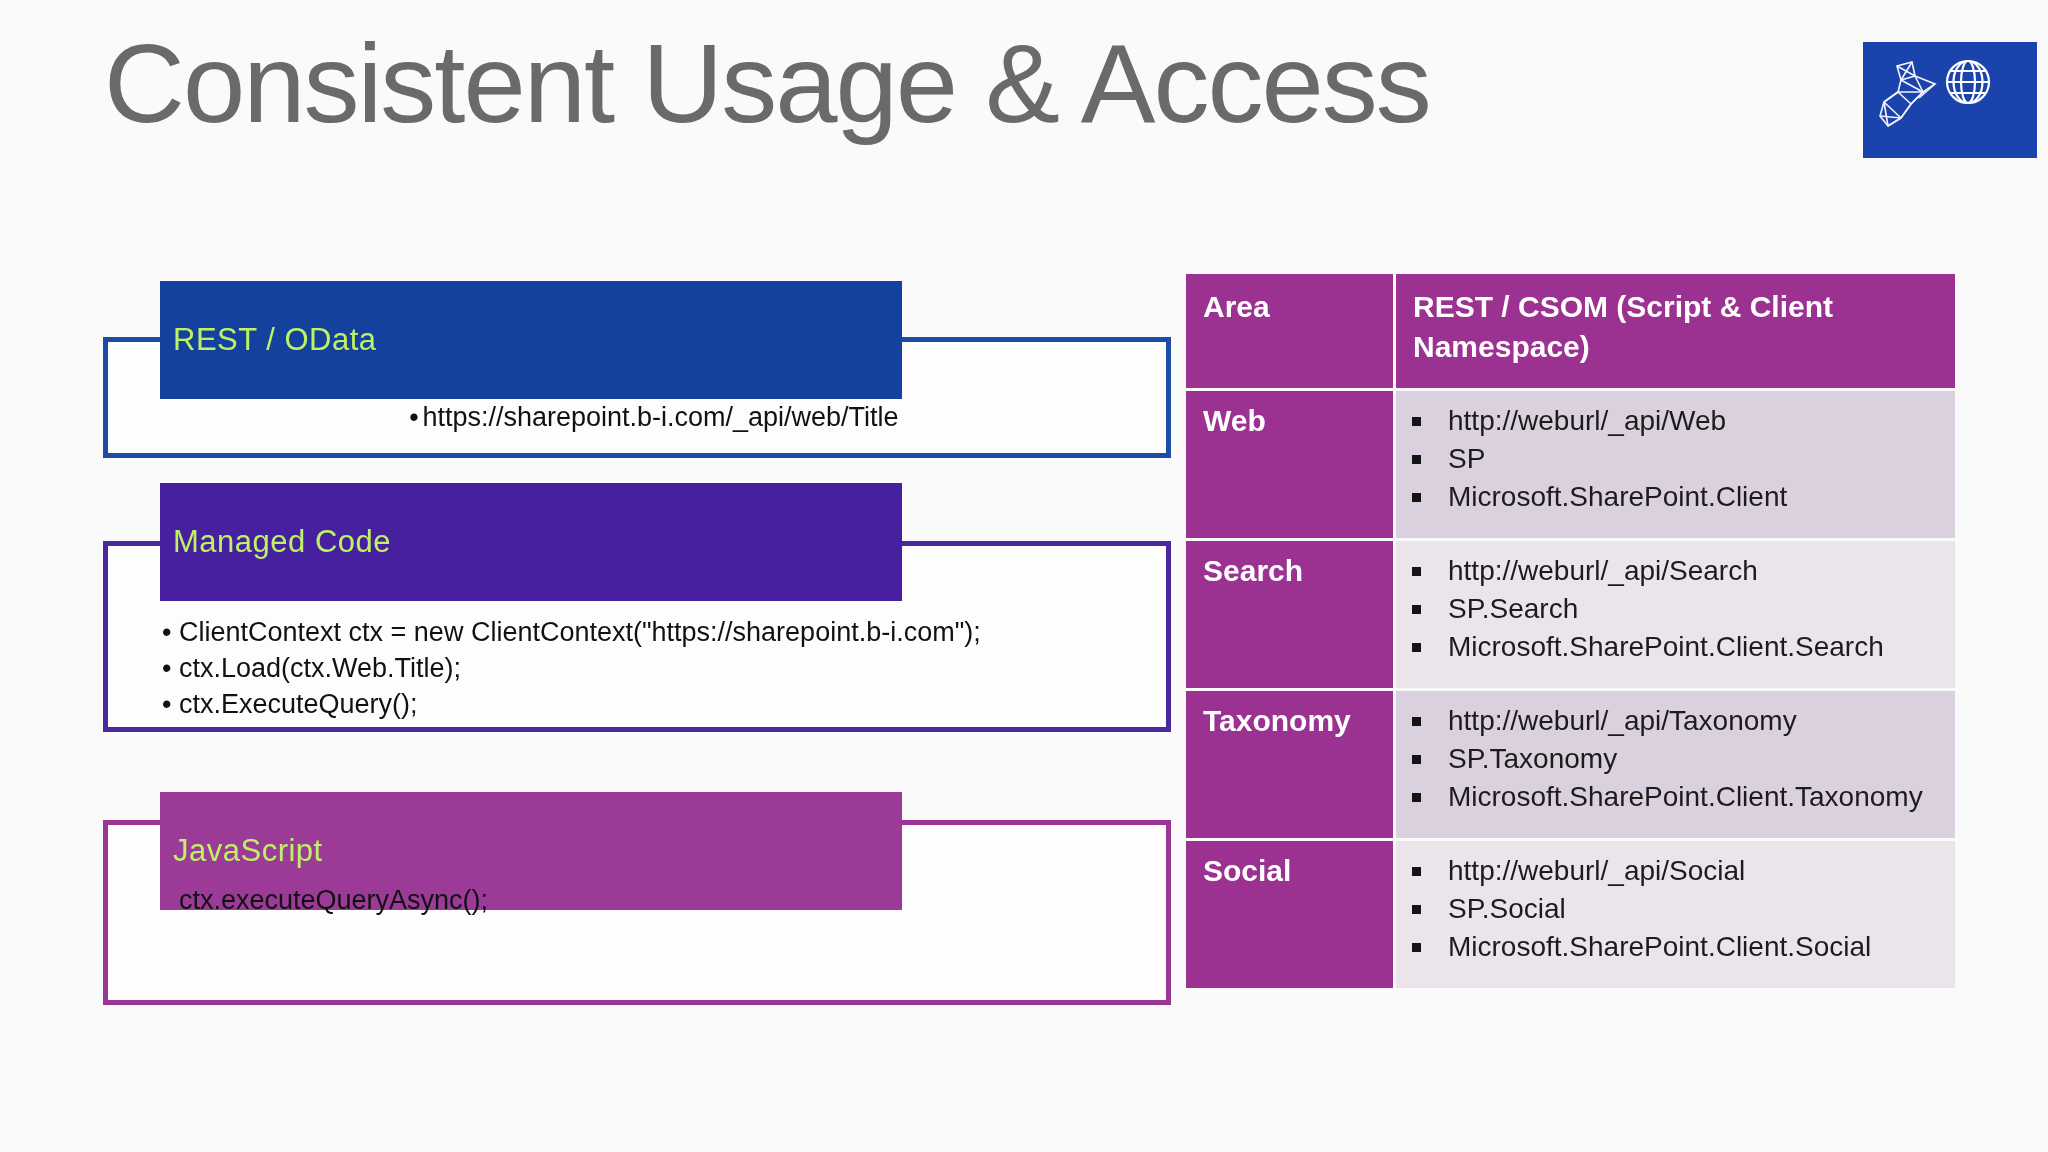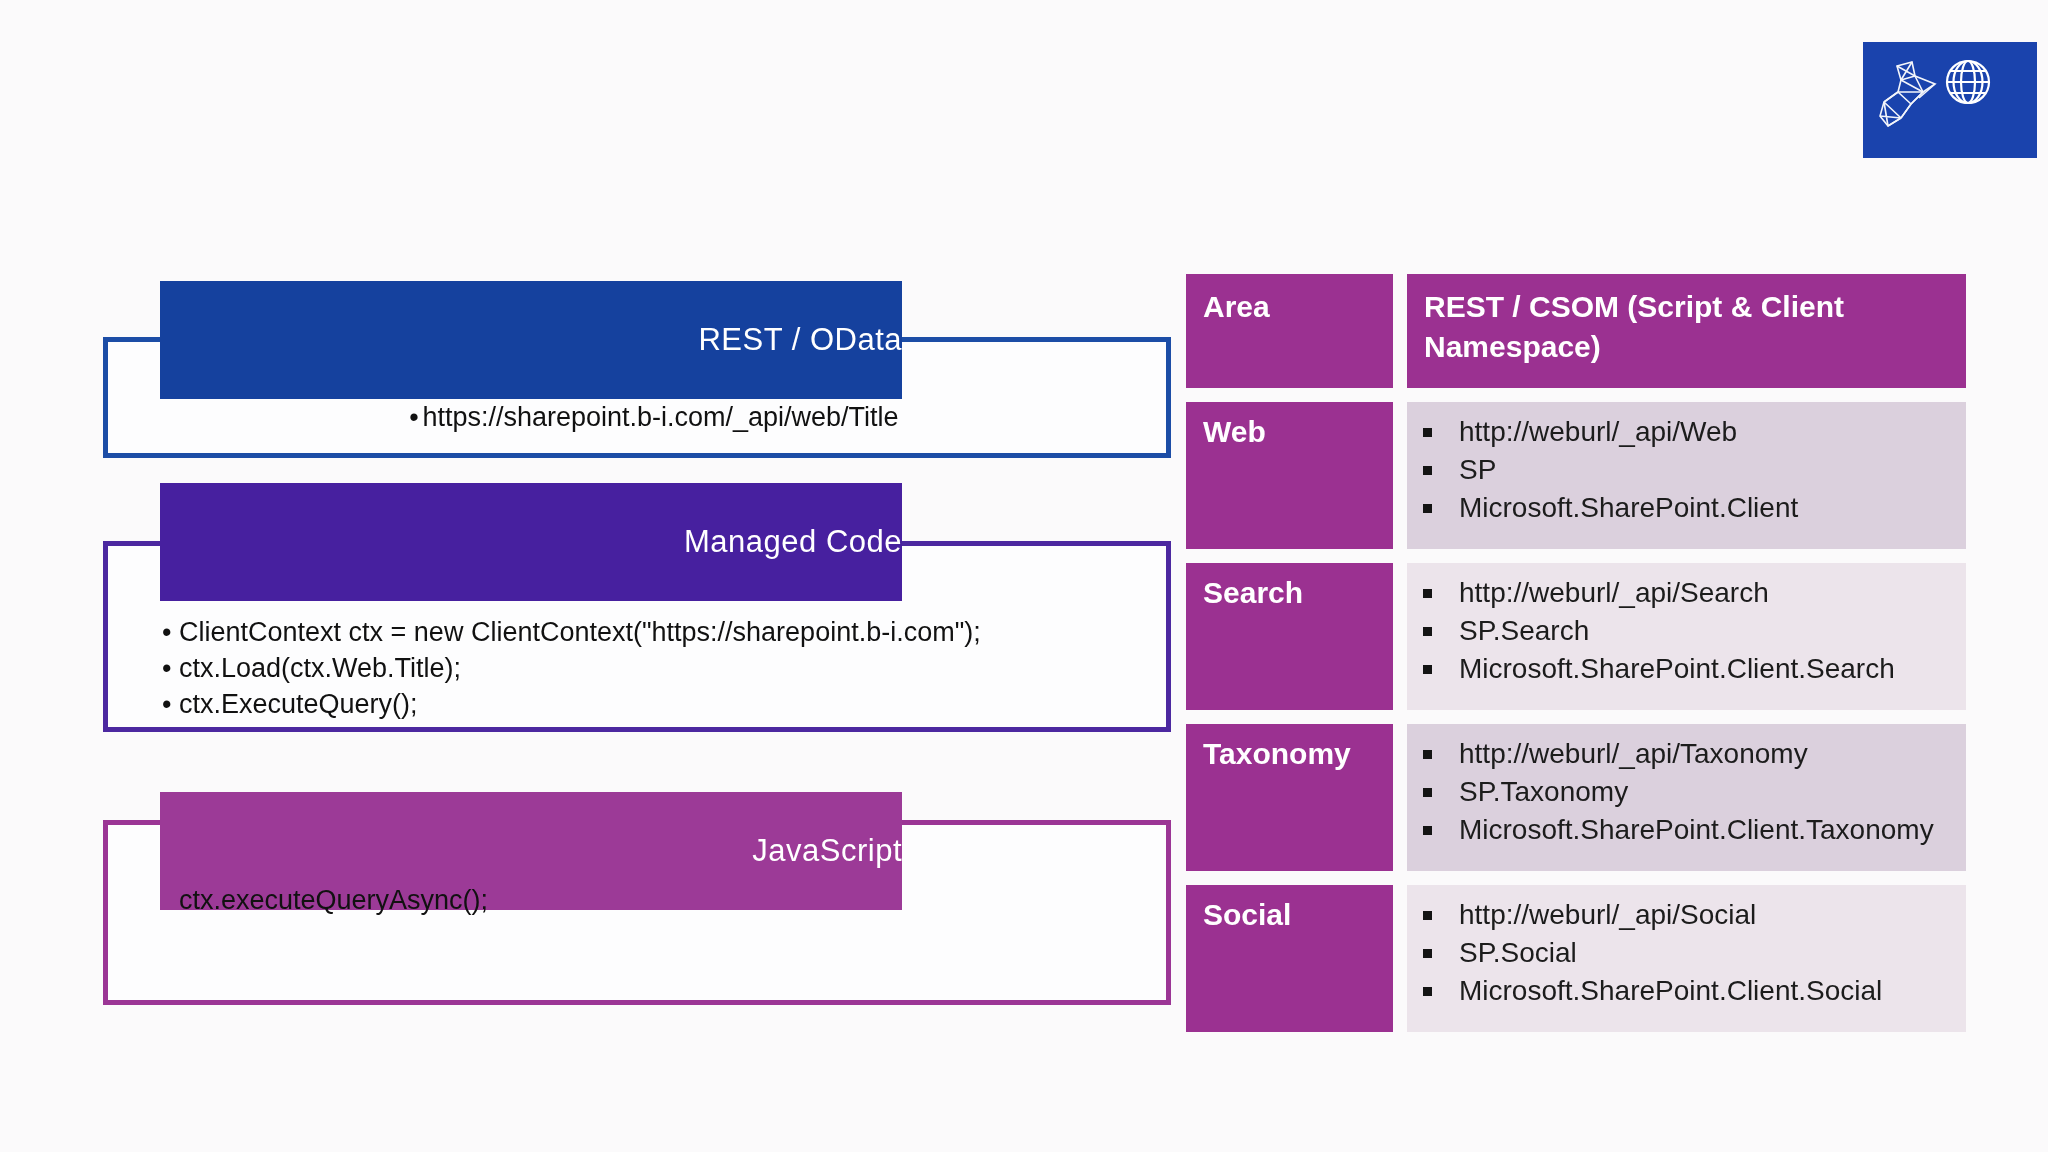--- a/index.html
+++ b/index.html
@@ -23,39 +23,39 @@
   .codebox {
     position:absolute; left:103px; width:1068px; box-sizing:border-box;
     background:#fdfdfe; border:5px solid #000;
   }
   .codebox.b1 { top:337px; height:121px; border-color:var(--blue-border,#1c4da6); }
   .codebox.b2 { top:541px; height:191px; border-color:var(--purple-border,#4c28a0); }
   .codebox.b3 { top:820px; height:185px; border-color:var(--magenta-border,#9b3595); }
   .tab {
     position:absolute; left:160px; width:742px; height:118px;
     box-sizing:border-box; display:flex; align-items:center; padding-left:13px;
-    color:#ffffff; font-size:31px; font-weight:400; letter-spacing:0.5px;justify-content:flex-end;
+    color:#bef264; font-size:31px; font-weight:400; letter-spacing:0.5px;
   }
   .tab.b1 { top:281px; background:var(--blue-header,#15419e); }
   .tab.b2 { top:483px; background:var(--purple-header,#47209f); }
   .tab.b3 { top:792px; background:var(--magenta-header,#9c3a97); }
   .code {
     position:absolute; left:162px; width:980px;
     font-size:27px; line-height:36px; color:var(--code-text,#111111); white-space:nowrap;
   }
   .code.b1 { top:399px;text-align:center; }
   .code.b2 { top:614px; }
   .code.b3 { top:882px; }
   .blt { display:inline-block; width:17px; }
 
   
   .table {
     position:absolute; left:1186px; top:274px;
     display:grid; grid-template-columns:207px 559px;
-    grid-template-rows:114px repeat(4,147px); gap:14px;
+    grid-template-rows:114px repeat(4,147px); gap:3px;
   }
   .th, .ta {
     background:var(--table-magenta,#9b3191); color:#ffffff; font-weight:bold;
     box-sizing:border-box; font-size:30px; line-height:40px;
   }
   .th { padding:13px 16px 0 17px; }
   .ta { padding:10px 12px 0 17px; }
   .ti {
     box-sizing:border-box; padding:11px 6px 16px 16px;
     font-size:28px; line-height:38px; color:#1c1c1c;
@@ -63,20 +63,21 @@
   .ti.dark  { background:var(--row-dark,#dbd0dd); }
   .ti.light { background:var(--row-light,#ece4eb); }
   .item { display:flex; align-items:center; height:38px; white-space:nowrap; }
   .sq { flex:none; width:9px; height:9px; background:#141414; margin-right:27px; }
 </style>
 </head>
 <body>
 
 <div class="stage">
 
+  <h1 class="title">Consistent Usage &amp; Access</h1>
 
   <div class="logo">
     <svg viewBox="0 0 174 116">
       <g stroke="#ffffff" stroke-width="1.6" fill="none" opacity="0.95">
         <path d="M34 24 L49 20 L52 34 L38 38 Z"></path>
         <path d="M34 24 L52 34 M49 20 L38 38"></path>
         <path d="M52 34 L72 42 L60 50 L38 38"></path>
         <path d="M52 34 L60 50 M72 42 L56 56"></path>
         <path d="M38 38 L35 50 L60 50 L48 62 L38 76 L25 84 L17 74 L21 60 L35 50"></path>
         <path d="M35 50 L48 62 M60 50 L48 62 M48 62 L38 76 M35 50 L21 60 M21 60 L38 76 M17 74 L38 76 M25 84 L38 76 M21 60 L25 84"></path>

